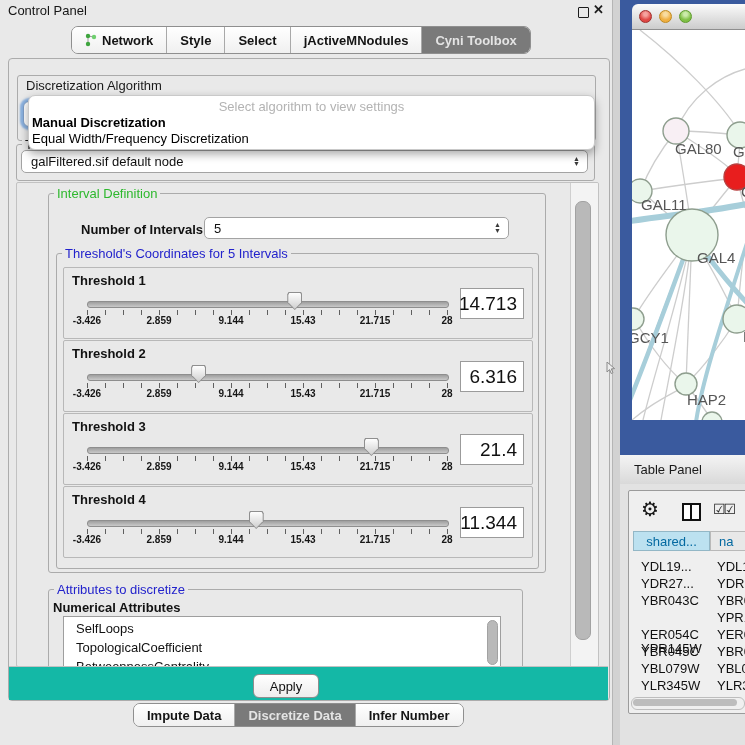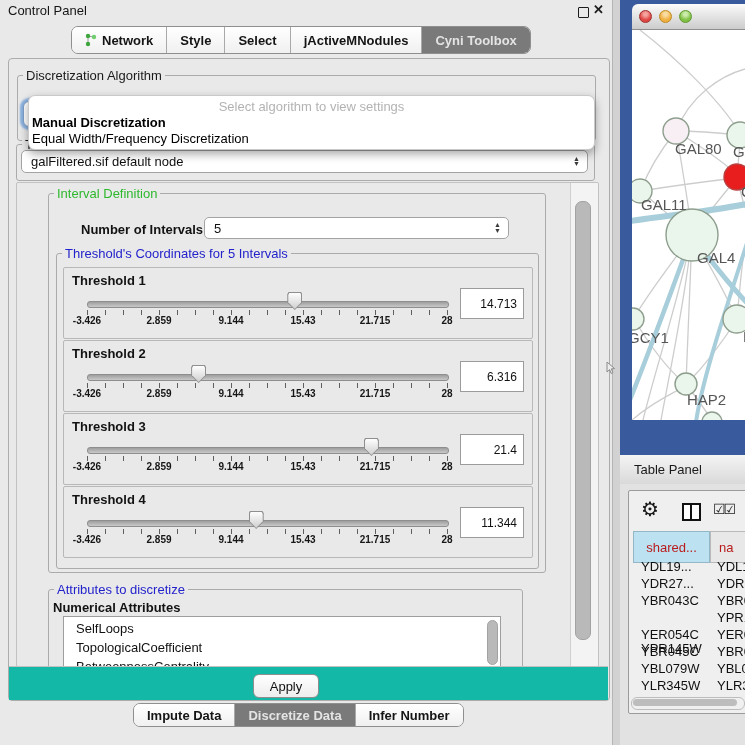--- a/index.html
+++ b/index.html
@@ -39,21 +39,21 @@
   .sl-track{position:absolute;left:23px;top:33px;width:360px;height:5px;border:1px solid #8E8E8E;border-radius:3px;
             background:linear-gradient(#9E9E9E,#C9C9C9);}
   .sl-thumb{position:absolute;top:24px;width:15px;height:18px;background:#8F8F8F;
             clip-path:polygon(8% 0,92% 0,100% 12%,100% 58%,50% 100%,0 58%,0 12%);}
   .sl-thumb i{position:absolute;left:1px;top:1px;width:13px;height:16px;display:block;
             background:linear-gradient(#FEFEFE,#CFCFCF);clip-path:polygon(8% 0,92% 0,100% 12%,100% 58%,50% 100%,0 58%,0 12%);}
   .tickrow{position:absolute;left:23px;top:42px;width:360px;height:8px;}
   .tick{position:absolute;top:0;width:1px;height:5px;background:#5F5F5F;}
   .ticklabel{position:absolute;top:47px;transform:translateX(-50%);font-size:10px;font-weight:bold;color:#161616;white-space:nowrap;}
   .valuebox{position:absolute;left:396px;top:20px;width:64px;height:31px;background:#FFF;border:1px solid #9B9B9B;
-            font-size:12px;color:#111;display:flex;align-items:center;justify-content:flex-end;padding-right:6px;box-sizing:border-box;}
+            font-size:19px;color:#111;display:flex;align-items:center;justify-content:flex-end;padding-right:6px;box-sizing:border-box;}
   #attr-list{position:absolute;left:46px;top:433px;width:436px;height:62px;background:#FFF;border:1px solid #9E9E9E;overflow:hidden;}
   .attr-item{position:absolute;left:12px;font-size:13px;color:#111;white-space:nowrap;}
   .vscroll-track{position:absolute;background:#F3F3F3;border-left:1px solid #CFCFCF;}
   .scroll-thumb{position:absolute;background:#B9B9B9;border:1px solid #A2A2A2;border-radius:7px;}
   #apply-bar{left:9px;top:666px;width:599px;height:33px;background:#14b8a6;border-top:1px solid #C2C2C2;z-index:3;}
   #apply-btn{position:absolute;left:244px;top:7px;width:64px;height:22px;background:linear-gradient(#FFFFFF,#EDEDED);
              border:1px solid #8E8E8E;border-radius:6px;font-size:13px;color:#111;
              display:flex;align-items:center;justify-content:center;}
   
   #net-frame{left:620px;top:0;width:125px;height:455px;background:#3A5A9E;}
@@ -64,21 +64,21 @@
   #net-canvas{left:0;top:26px;width:113px;height:390px;background:#FFF;overflow:hidden;}
   #tp-header{left:620px;top:455px;width:125px;height:29px;background:linear-gradient(#F4F4F4,#D9D9D9);
              border-bottom:1px solid #ABABAB;padding-left:27px;}
   #tp-title{left:14px;top:7px;font-size:13px;color:#1A1A1A;}
   #tp-body{left:620px;top:484px;width:125px;height:261px;background:#E2E2E2;}
   #tbl{left:628px;top:490px;width:117px;height:222px;background:#EFEFEF;border:1px solid #9B9B9B;border-radius:2px;overflow:hidden;}
   #gear-icon{left:12px;top:8px;font-size:20px;color:#161616;line-height:20px;}
   #cols-icon{left:53px;top:12px;width:15px;height:14px;border:2px solid #111;background:#FFF;}
   #cols-icon i{position:absolute;left:6px;top:0;width:2px;height:14px;background:#111;display:block;}
   #checks-icon{left:84px;top:10px;font-size:14px;color:#222;letter-spacing:-2px;}
-  .th-cell{position:absolute;top:40px;height:32px;box-sizing:border-box;font-size:13px;color:#b91c1c;
+  .th-cell{position:absolute;top:40px;height:20px;box-sizing:border-box;font-size:13px;color:#0369a1;
            display:flex;align-items:center;justify-content:center;}
   .row-cell{position:absolute;font-size:13px;color:#101010;white-space:nowrap;}
   #hscroll{position:absolute;left:2px;top:206px;width:112px;height:11px;background:#F0F0F0;border:1px solid #BDBDBD;border-radius:6px;}
   #hscroll i{position:absolute;left:1px;top:1px;width:104px;height:7px;background:#BDBDBD;border-radius:4px;display:block;}
   #mouse-cursor{left:606px;top:362px;}
 </style>
 </head>
 <body>
 
 <div id="screen">
@@ -113,21 +113,21 @@
           </div>
           <div class="tab sel">
             <span>Cyni Toolbox</span>
           </div>
         </div>
     </div>
 
     <div id="cp-panel" class="abs">
 
       <div class="groupbox" style="left:8px;top:16px;width:577px;height:64px;"></div>
-      <span class="grouptitle" style="left:14px;top:9px;">Discretization Algorithm</span>
+      <span class="grouptitle" style="left:14px;top:19px;">Discretization Algorithm</span>
       <div id="algo-combo" class="combo abs" style="left:14px;top:42px;width:566px;height:26px;">
         <span class="stepper">▲<span style="margin-top:1px">▼</span></span>
       </div>
     </div>
 
     <div id="algo-popup" class="abs">
       <span id="popup-hint">Select algorithm to view settings</span>
       <div id="popup-items">
           <span class="popup-item" style="top: 19px; font-weight: bold;">Manual Discretization</span>
           <span class="popup-item" style="top: 35px; font-weight: normal;">Equal Width/Frequency Discretization</span>

